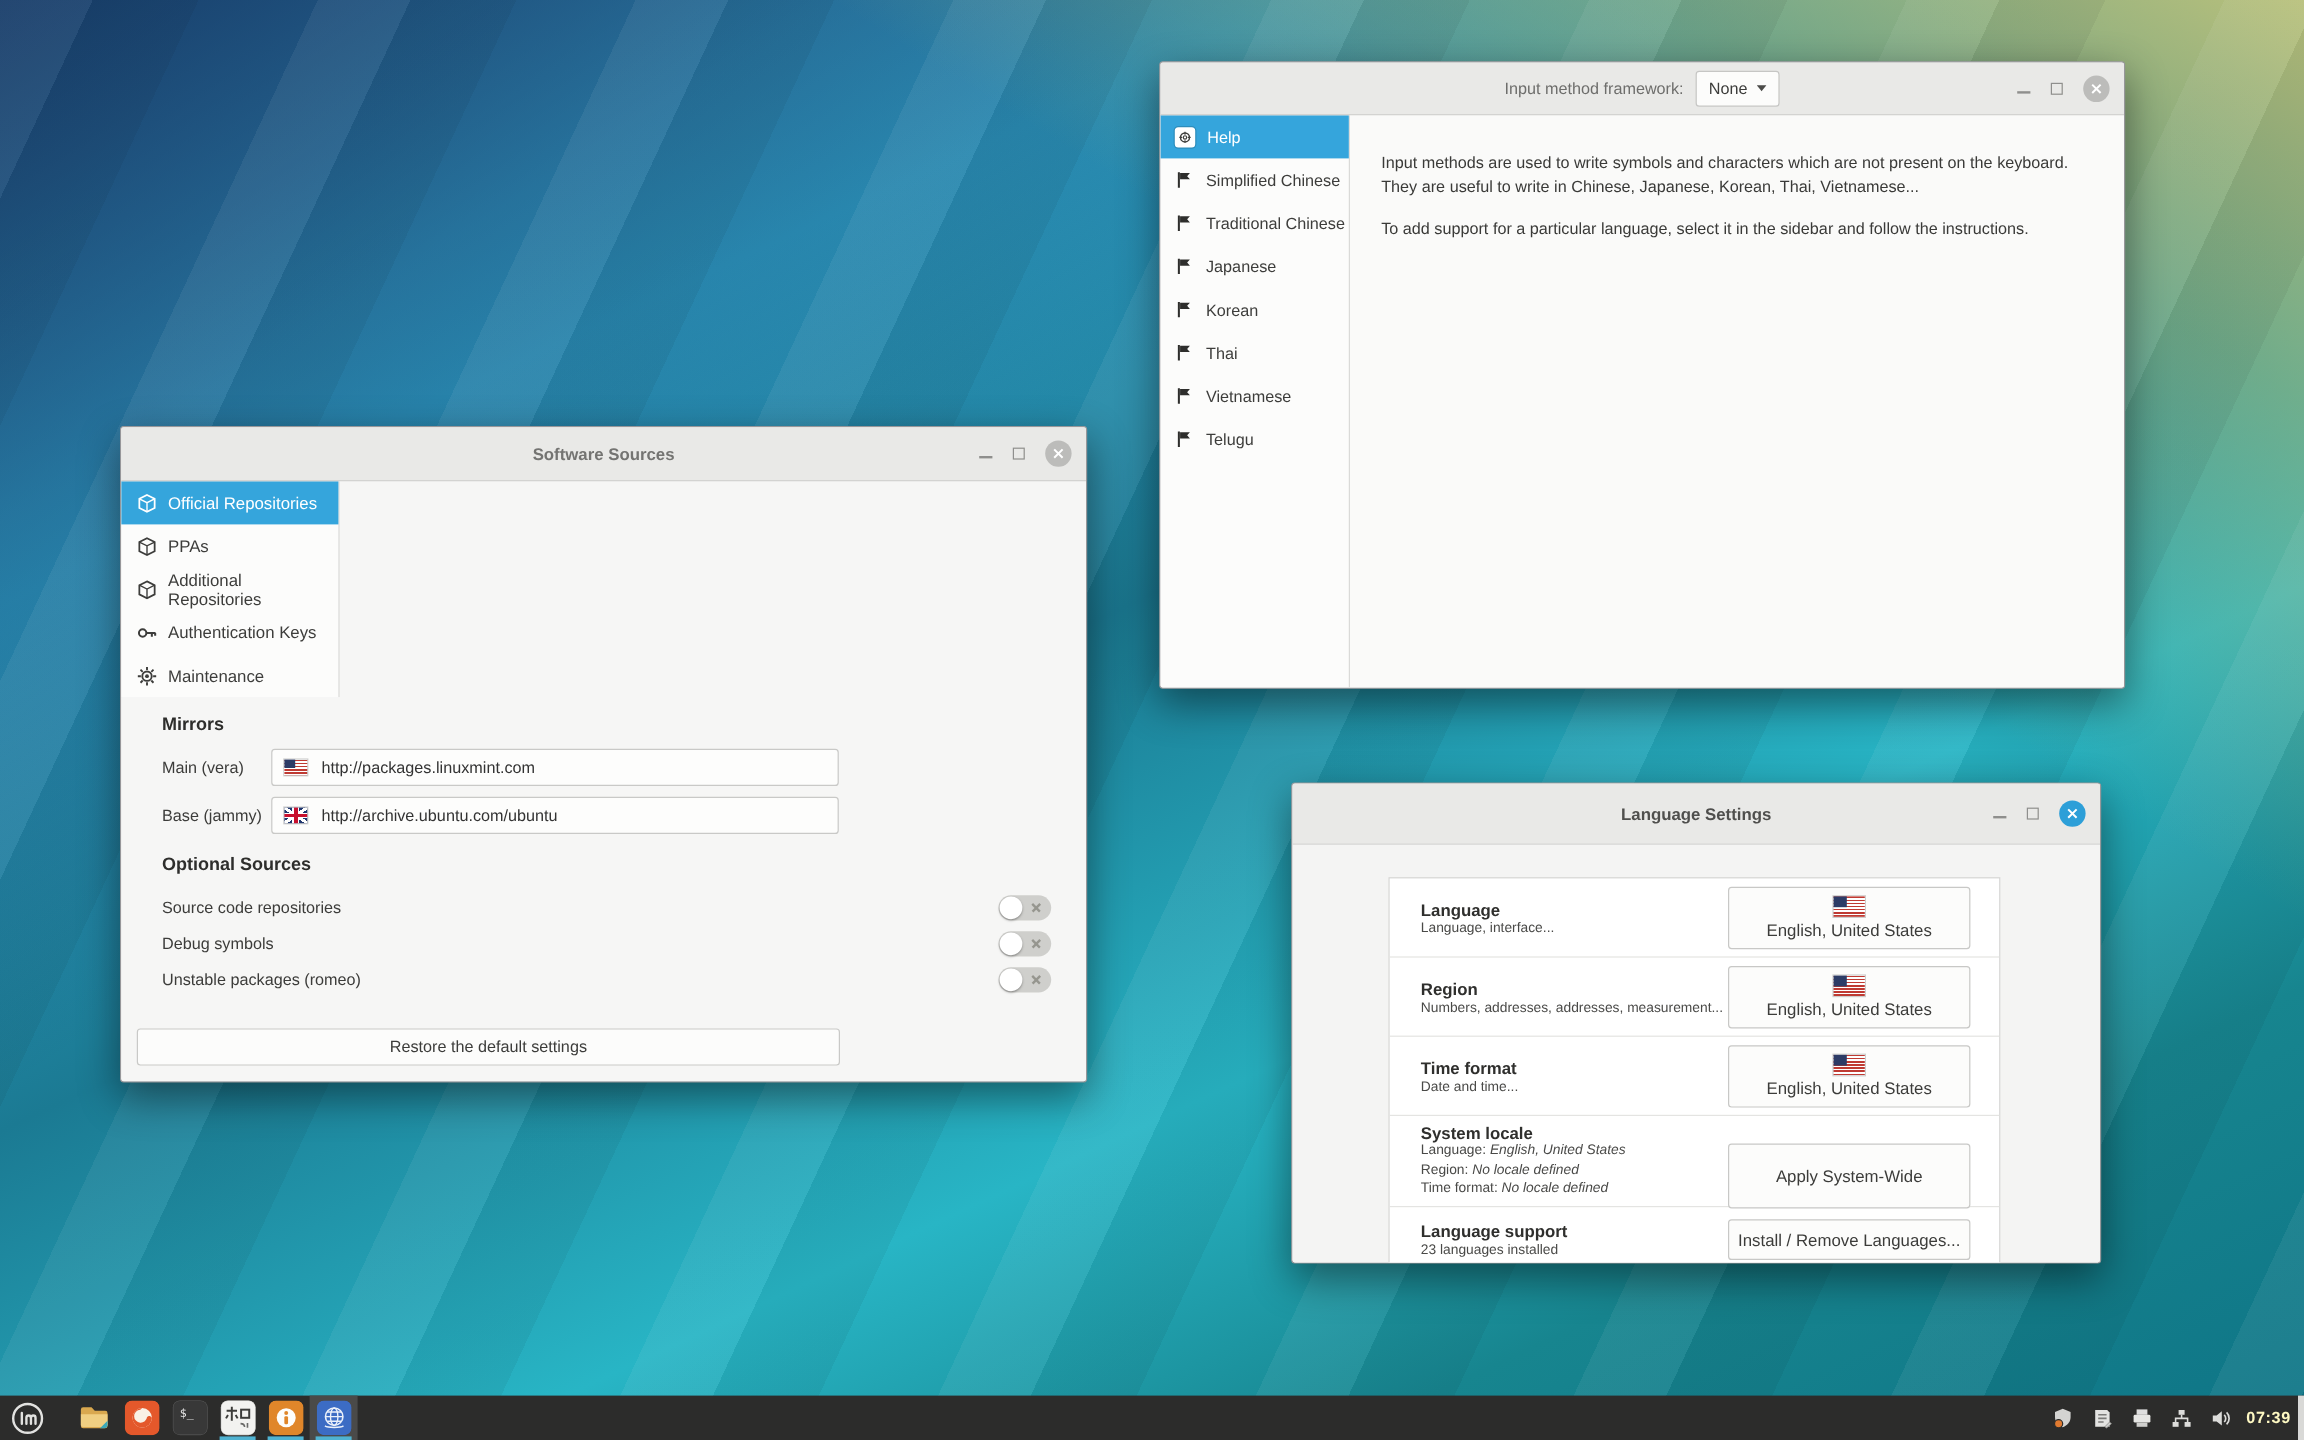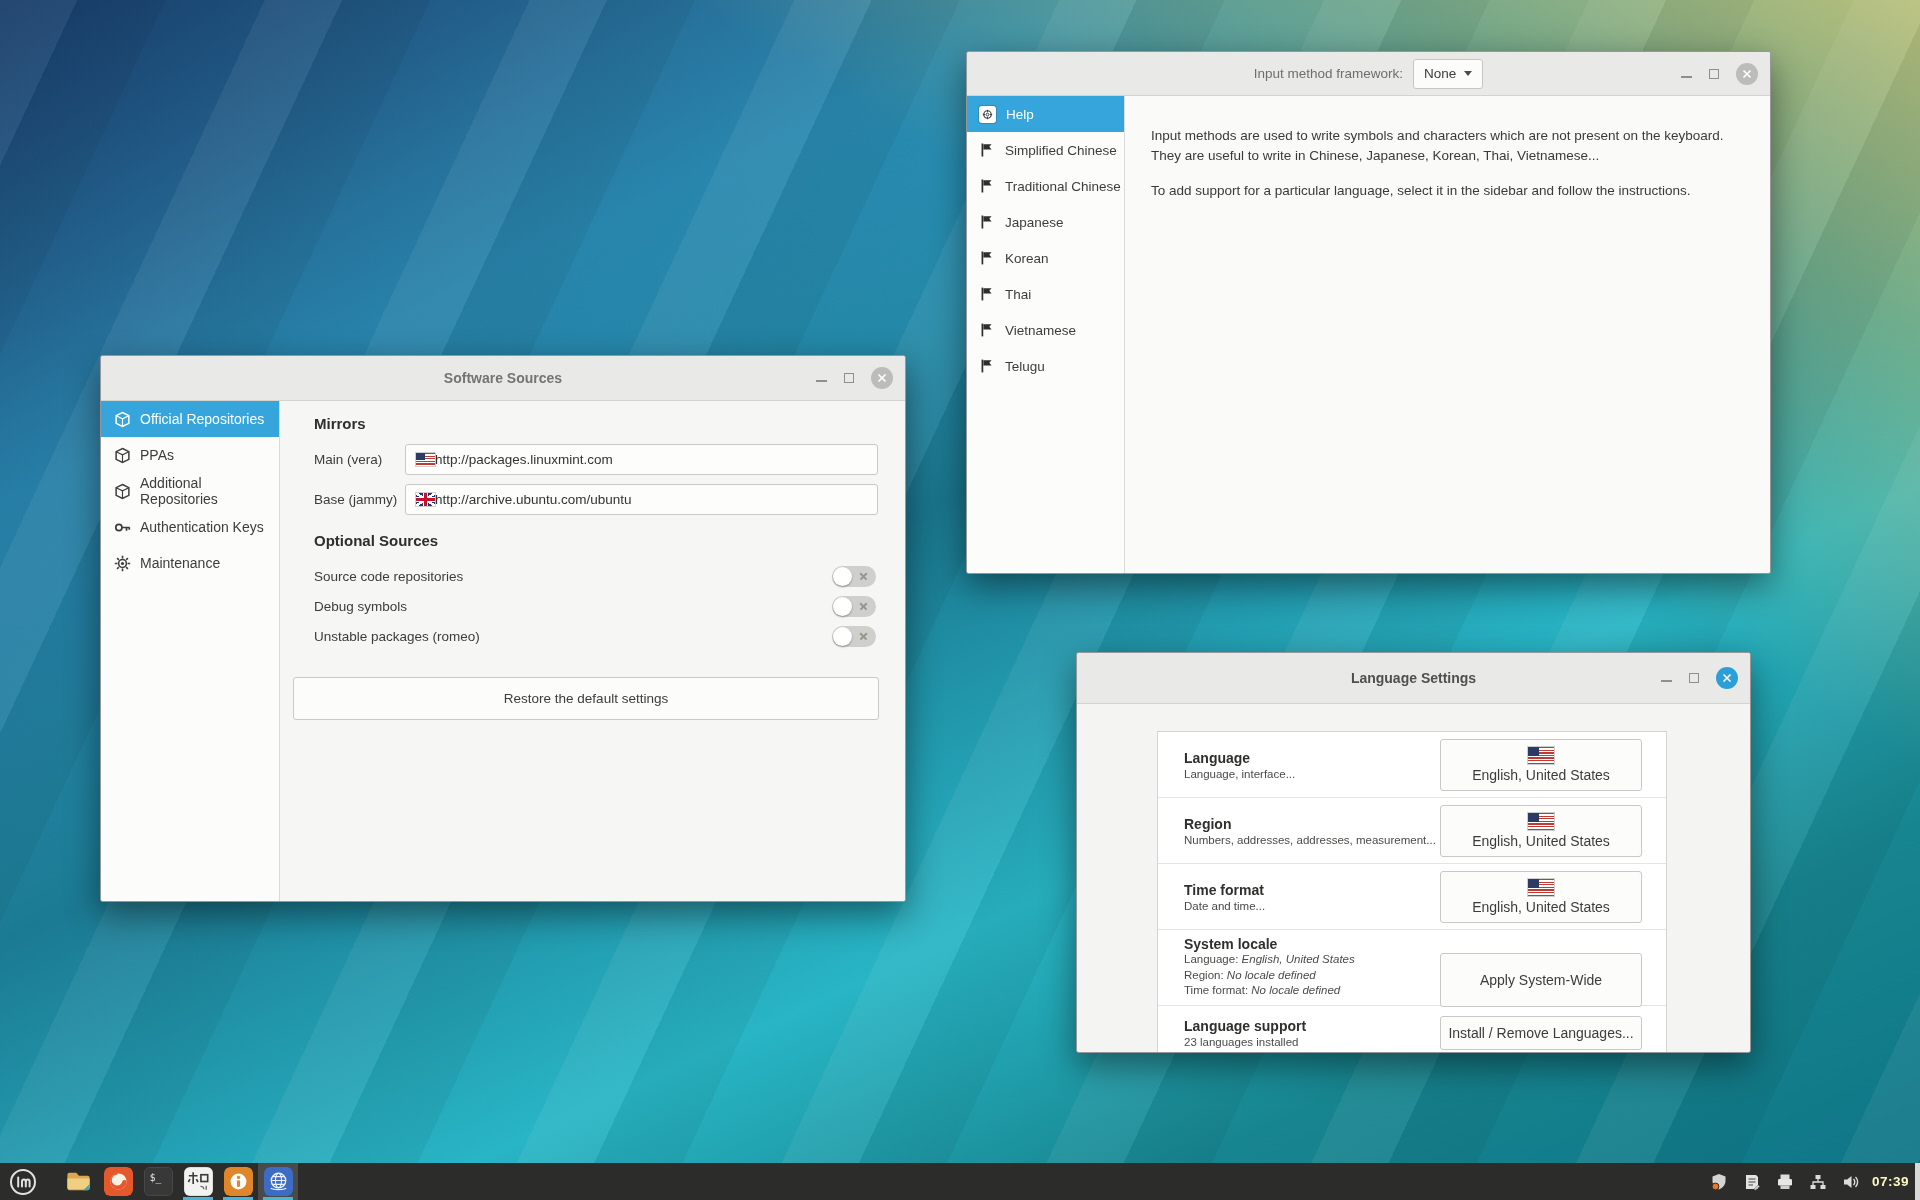--- a/index.html
+++ b/index.html
@@ -23,46 +23,46 @@
   .win-controls{position:absolute;right:12px;top:0;bottom:0;display:flex;align-items:center;gap:17px;}
   .btn-min{width:11px;height:2px;background:#8f8f8d;margin-top:6px;cursor:pointer;}
   .btn-max{width:10px;height:10px;border:1.5px solid #8f8f8d;background:transparent;cursor:pointer;}
   .btn-close{width:22px;height:22px;border-radius:50%;background:#bcbcba;display:flex;
     align-items:center;justify-content:center;cursor:pointer;}
   .btn-close.focused{background:#2d9fd8;}
 
   
   .win-ss{left:100px;top:355px;width:806px;height:547px;}
   .win-ss .titlebar{height:45px;}
-  .ss-body{display:flex;height:502px;}
+  .ss-body{display:flex;height:502px;flex-direction:column;}
   .ss-sidebar{width:182px;background:#fcfcfb;border-right:1px solid #dadad8;}
   .ss-item{height:36px;display:flex;align-items:center;gap:9px;padding-left:13px;
     font-size:14px;color:#3d3d3b;cursor:pointer;}
   .ss-item .icon{width:17px;height:17px;color:#3d3d3b;flex:0 0 auto;display:flex;}
   .ss-item.selected{background:#35a5dc;color:#fff;}
   .ss-item.selected .icon{color:#fff;}
   .ss-content{flex:1;background:#f6f6f5;padding:14px 26px 0 34px;position:relative;}
   .sec-heading{font-size:15px;font-weight:700;color:#2e2e2c;margin:0 0 12px 0;}
   .mirror-row{display:flex;align-items:center;margin-bottom:9px;}
   .mirror-label{width:91px;font-size:13.5px;color:#3c3c3a;}
   .mirror-field{width:473px;height:31px;background:#fdfdfc;border:1px solid #c9c9c7;border-radius:3px;
-    display:flex;align-items:center;padding:0 10px;gap:0;font-size:13.5px;color:#333;cursor:pointer;}
+    display:flex;align-items:center;padding:0 10px;gap:12px;font-size:13.5px;color:#333;cursor:pointer;}
   .opt-heading{margin-top:17px;}
   .opt-row{display:flex;align-items:center;justify-content:space-between;height:30px;}
   .opt-label{font-size:13.5px;color:#3c3c3a;}
   .toggle{width:44px;height:21px;border-radius:11px;background:#cfcfcc;position:relative;
     margin-right:3px;cursor:pointer;flex:0 0 auto;}
   .toggle .knob{position:absolute;left:1px;top:1px;width:19px;height:19px;border-radius:50%;
     background:#fff;box-shadow:0 1px 2px rgba(0,0,0,.35);}
   .toggle .cross{position:absolute;right:8px;top:50%;width:9px;height:9px;transform:translateY(-50%);}
   .toggle .cross::before,.toggle .cross::after{content:'';position:absolute;left:0;top:4px;
     width:9px;height:1.6px;background:#96968f;}
   .toggle .cross::before{transform:rotate(45deg);}
   .toggle .cross::after{transform:rotate(-45deg);}
-  .restore-btn{margin:26px 0 0 -21px;width:586px;height:43px;background:#fcfcfb;
+  .restore-btn{margin:26px 0 0 -21px;width:586px;height:31px;background:#fcfcfb;
     border:1px solid #c9c9c7;border-radius:3px;font-size:13.5px;color:#3c3c3a;
     display:flex;align-items:center;justify-content:center;cursor:pointer;
     font-family:inherit;}
 
   
   .flag-us{width:19px;height:13px;display:inline-block;position:relative;flex:0 0 auto;
     background:repeating-linear-gradient(to bottom,#bf3a32 0 1.3px,#fff 1.3px 2.6px);
     box-shadow:0 0 0 1px rgba(0,0,0,.18);}
   .flag-us::before{content:'';position:absolute;left:0;top:0;width:8.5px;height:7px;background:#2c3b66;}
   .flag-uk{width:19px;height:13px;display:inline-block;flex:0 0 auto;box-shadow:0 0 0 1px rgba(0,0,0,.18);

